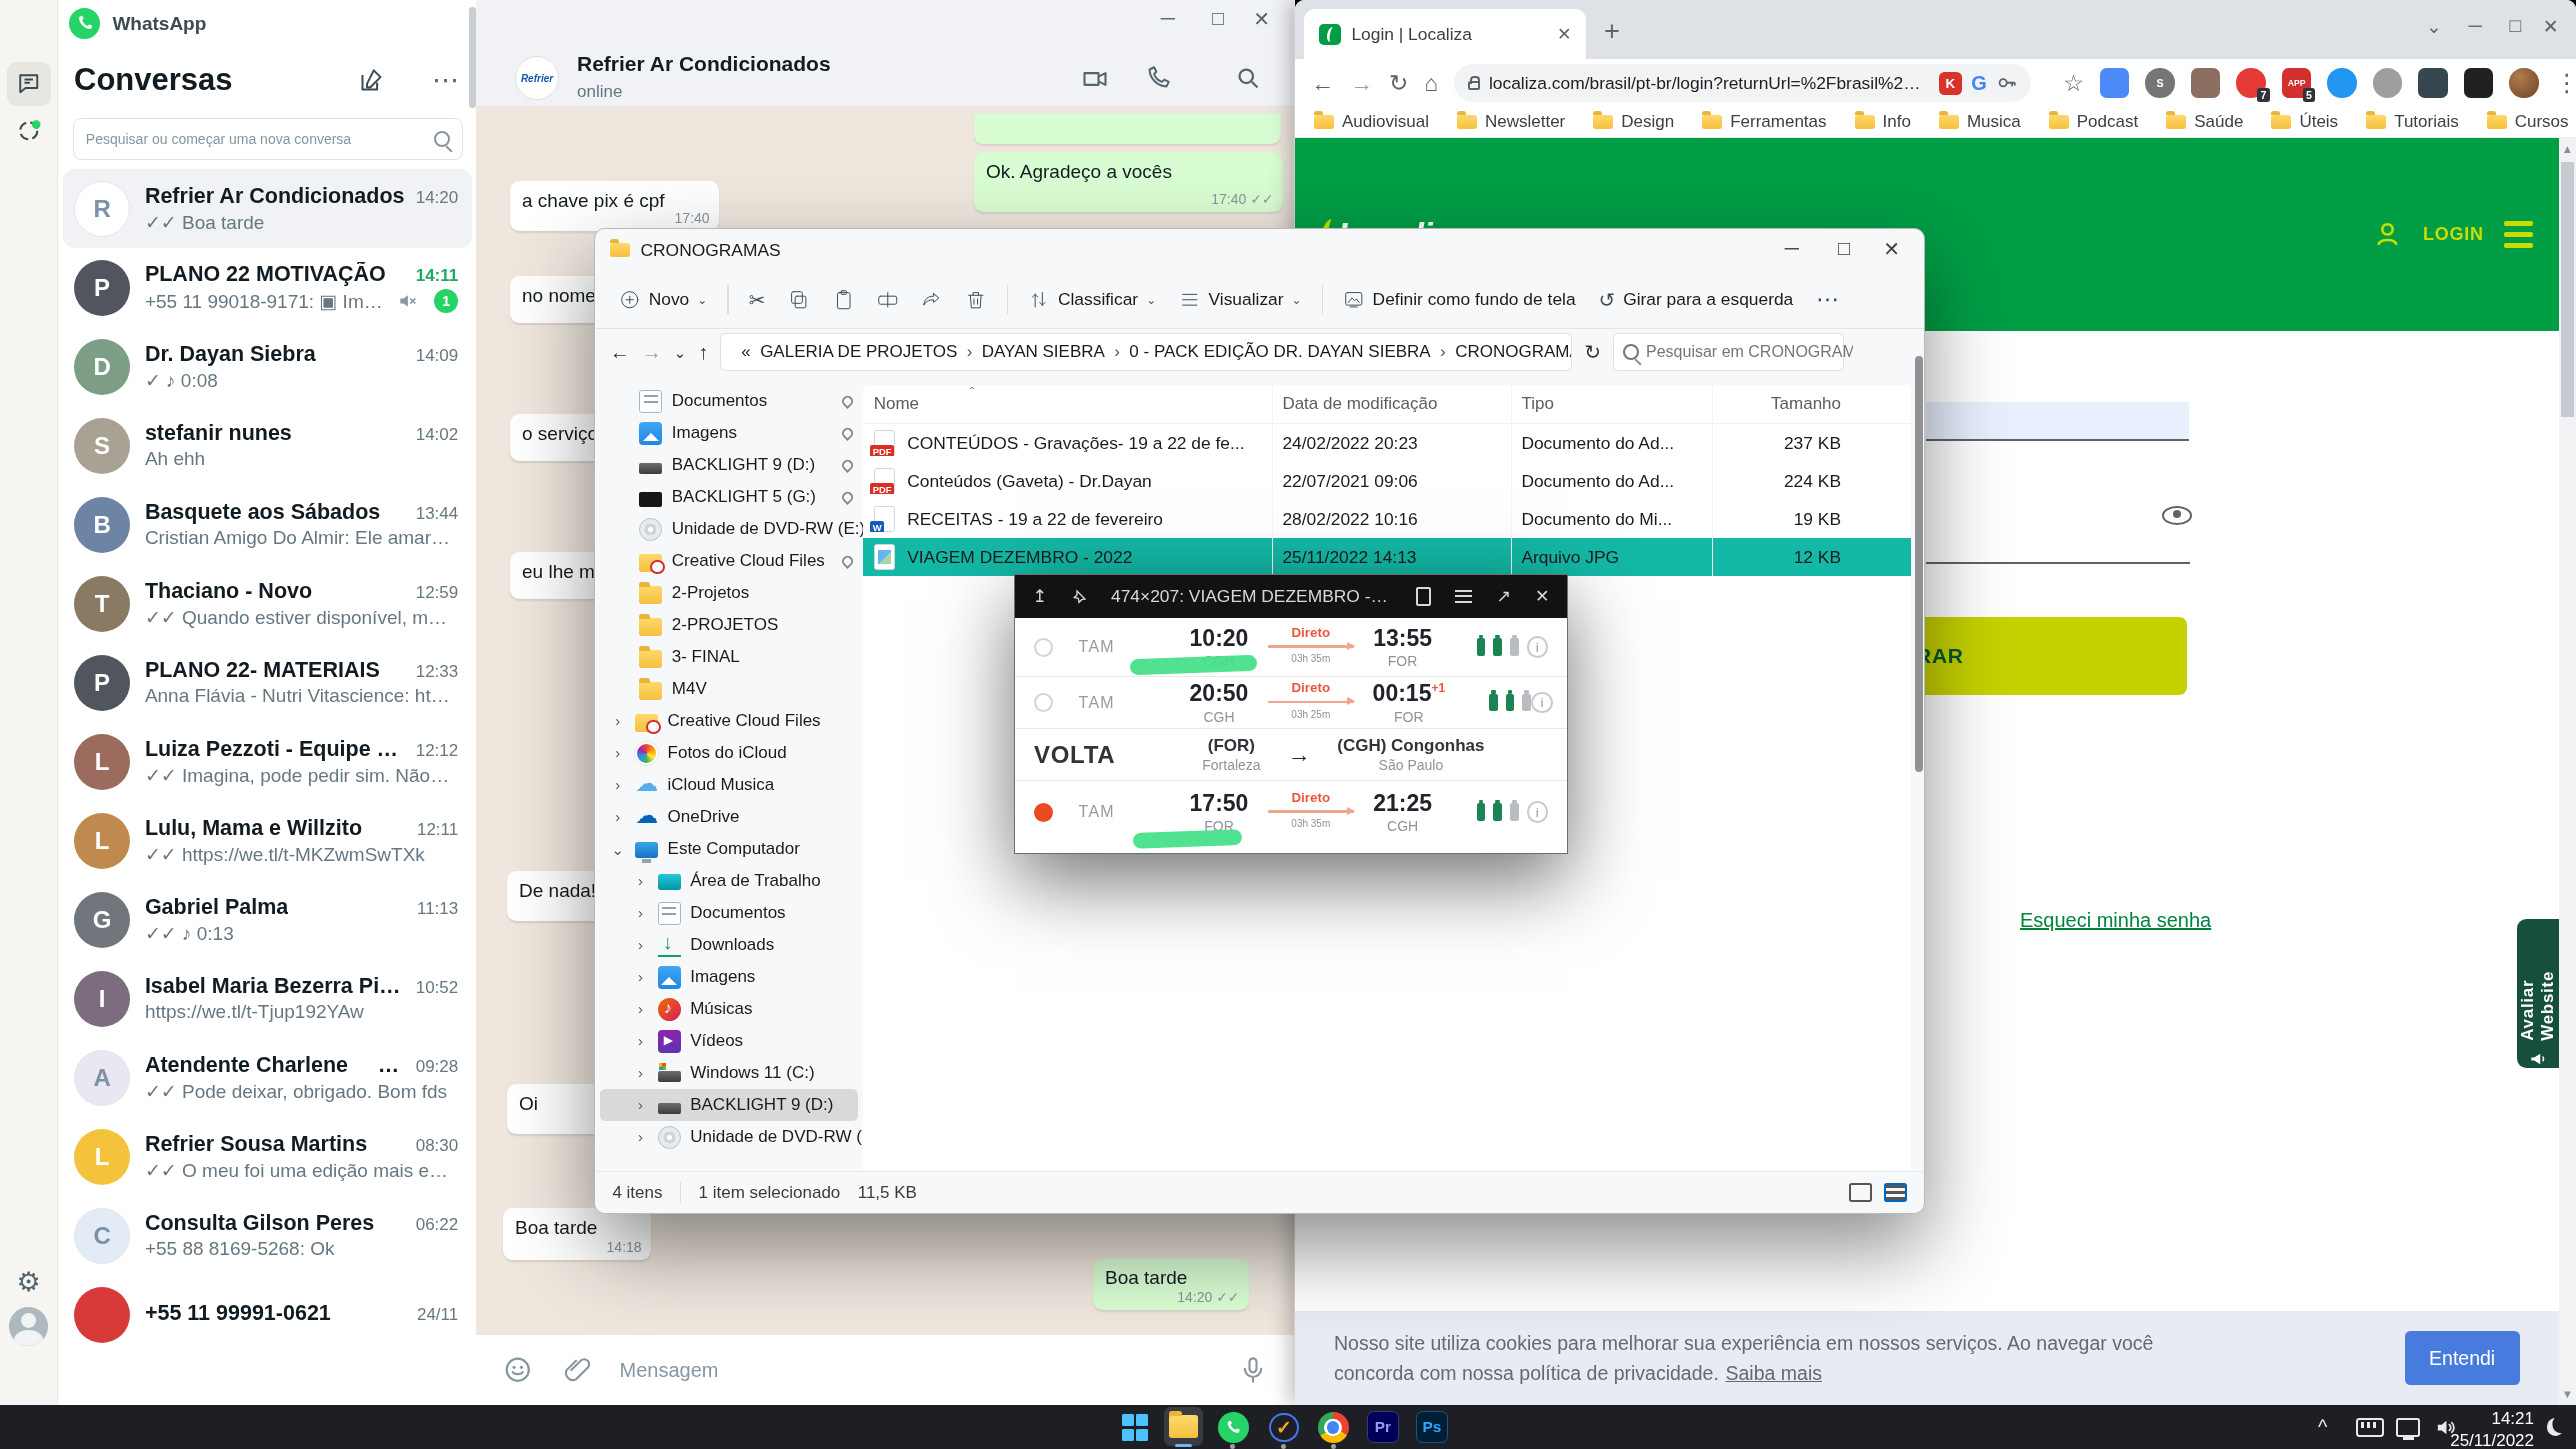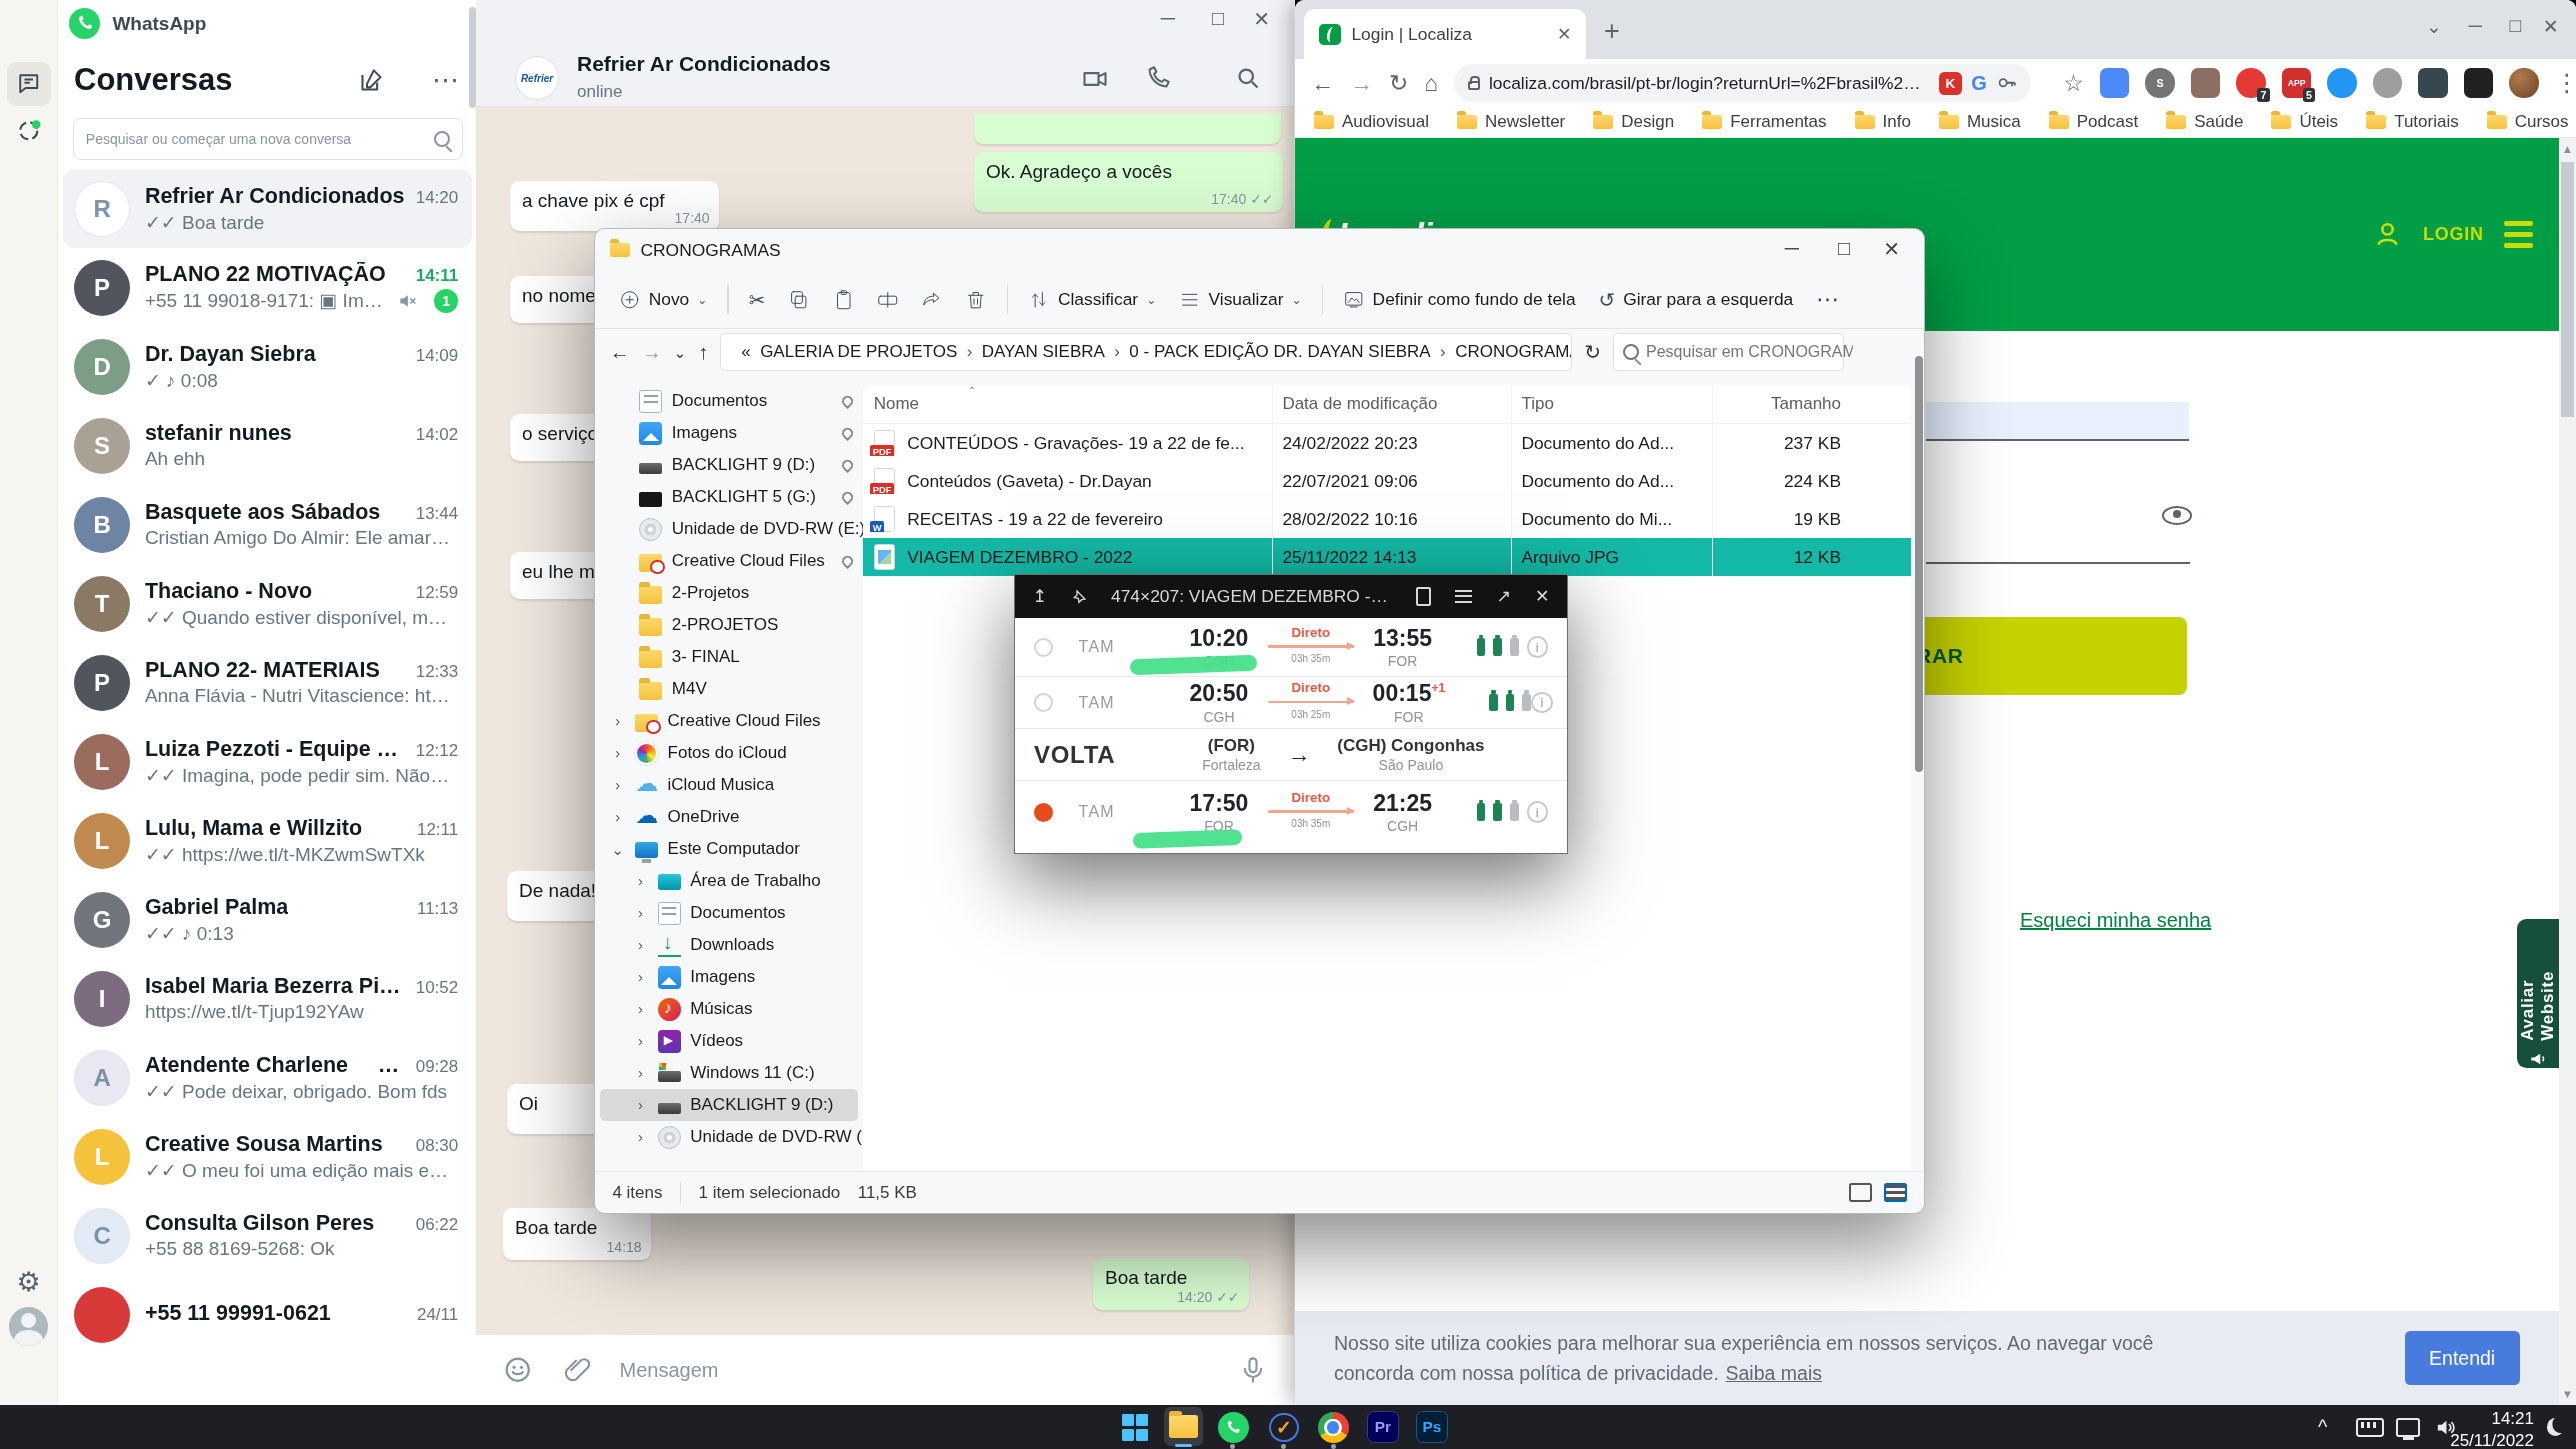--- a/index.html
+++ b/index.html
@@ -32,21 +32,21 @@
 #wa-convs{position:absolute;left:0;top:169px;right:0;bottom:0;overflow:hidden}
 .conv{height:79px;margin:0 5.4px;padding:0 13.4px 0 10.7px;display:flex;align-items:center;gap:14.8px;border-radius:12px}
 .conv.selected{background:#f0f2f5}
 .av{width:56px;height:56px;border-radius:50%;color:#fff;font-size:24px;font-weight:bold;display:flex;align-items:center;justify-content:center;flex:none}
 .av.av-light{color:#7b92a8;border:1.3px solid #e2e6e9}
 .cv-main{flex:1;min-width:0}
 .cv-top{display:flex;align-items:baseline}
 .cv-name{font-size:21.5px;color:#111b21;font-weight:600;white-space:pre;overflow:hidden;text-overflow:ellipsis}
 .cv-top time{font-size:17px;color:#667781;margin-left:auto;padding-left:8px;flex:none;font-weight:400}
 .cv-top time.green{color:#1daa61;font-weight:bold}
-.cv-bot{display:flex;margin-top:2px}
+.cv-bot{display:flex;align-items:center;margin-top:2px}
 .cv-prev{font-size:19px;color:#667781;white-space:nowrap;overflow:hidden;text-overflow:ellipsis}
 .badge{background:#25d366;color:#fff;font-size:14.8px;min-width:24px;height:24px;border-radius:12px;display:flex;align-items:center;justify-content:center;margin-left:9.4px;flex:none;font-weight:bold}
 .mutewrap{margin-left:auto;padding-left:6.7px;flex:none;display:flex;align-items:center;gap:8px}
 .lsb{position:absolute;right:1.3px;top:6.7px;width:6.7px;height:101px;background:#c9ced2;border-radius:3.4px}
 
 #wa-chat{position:absolute;left:476px;top:0;width:818px;height:1405px;background:#efe7de}
 #chat-head{position:absolute;top:0;left:0;width:100%;height:107px;background:#f0f2f5;border-bottom:1.3px solid #e4e1dd}
 .winctl{position:absolute;top:6.7px;font-size:20px;color:#54656f}
 #chat-av{position:absolute;left:39px;top:56px;width:44px;height:44px;border-radius:50%;background:#fff;border:0.7px solid #e0e0e0;display:flex;align-items:center;justify-content:center;font-size:10px;font-style:italic;font-weight:bold;color:#1558a6}
 #chat-name{position:absolute;left:101px;top:52px;font-size:21px;color:#111b21;font-weight:600}
@@ -502,21 +502,21 @@
                 </span>
               </span>
             </span>
           </div>
           <div class="conv">
             <span class="av" style="background: rgb(245, 195, 59);">
               <span>L</span>
             </span>
             <span class="cv-main">
               <span class="cv-top">
-                <span class="cv-name">Creative Sousa Martins</span>
+                <span class="cv-name">Refrier Sousa Martins</span>
                 <time>08:30</time>
               </span>
               <span class="cv-bot">
                 <span class="cv-prev">✓✓ O meu foi uma edição mais espe...</span>
                 <span class="mutewrap">
                   
                   
                 </span>
               </span>
             </span>

